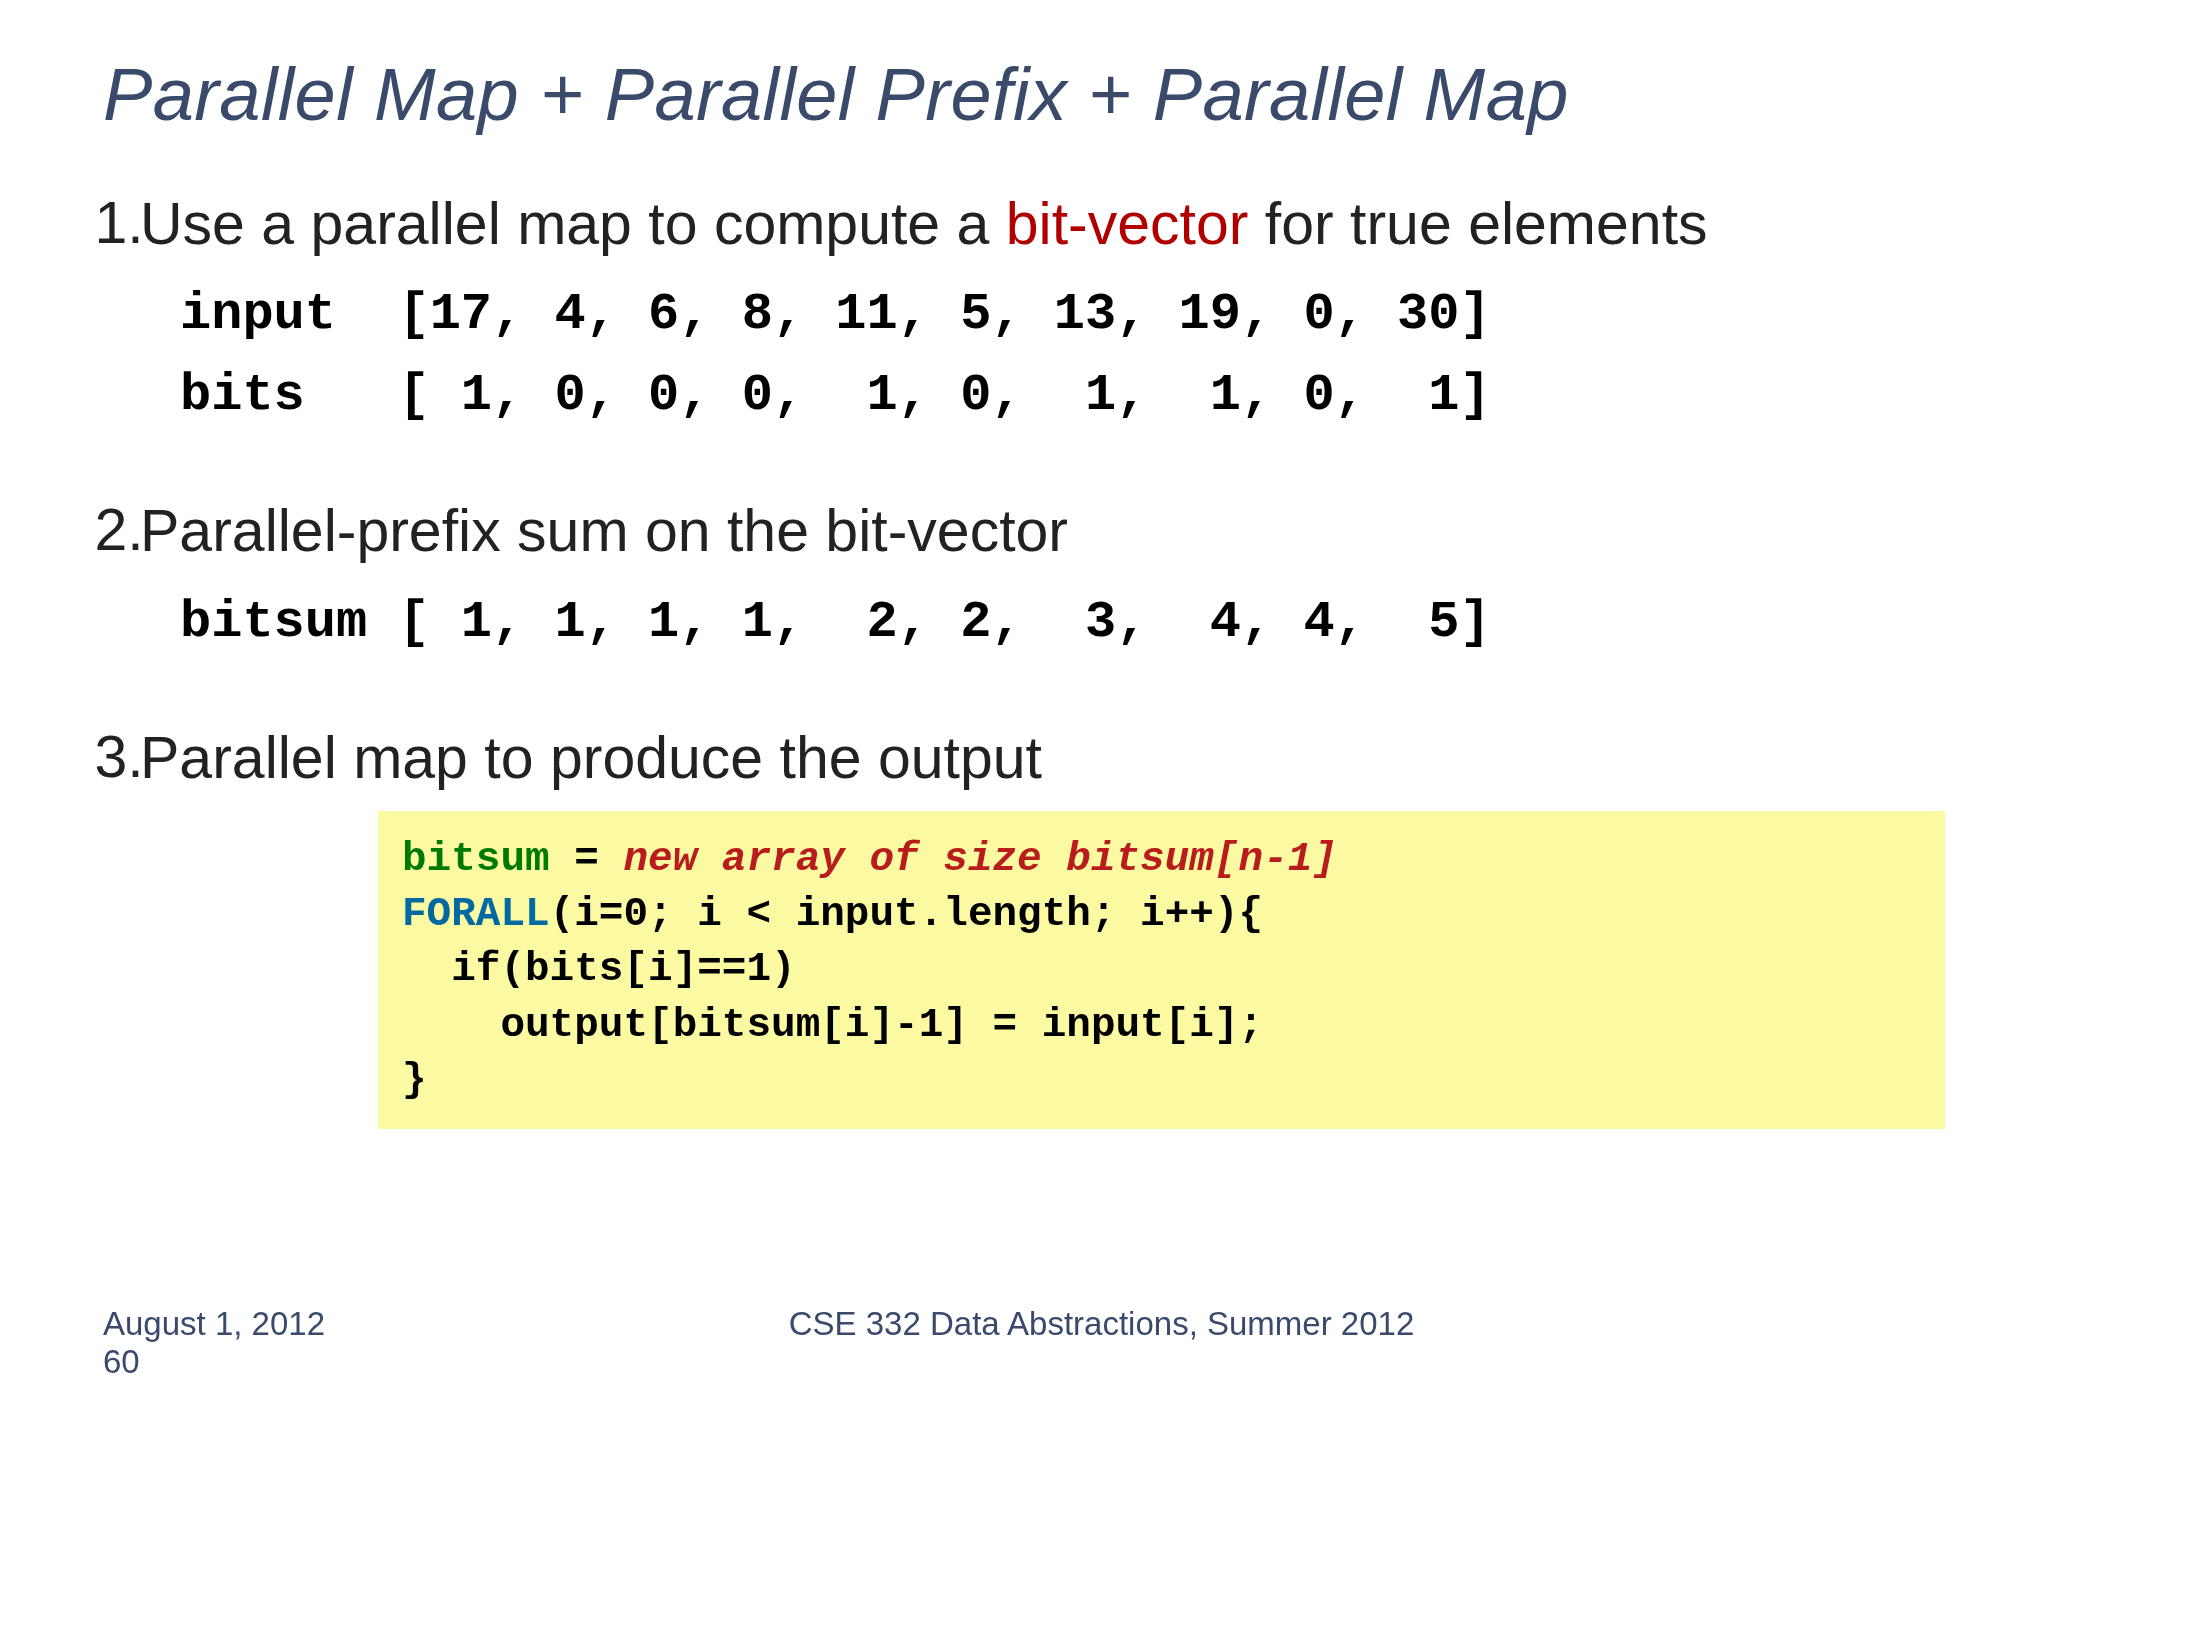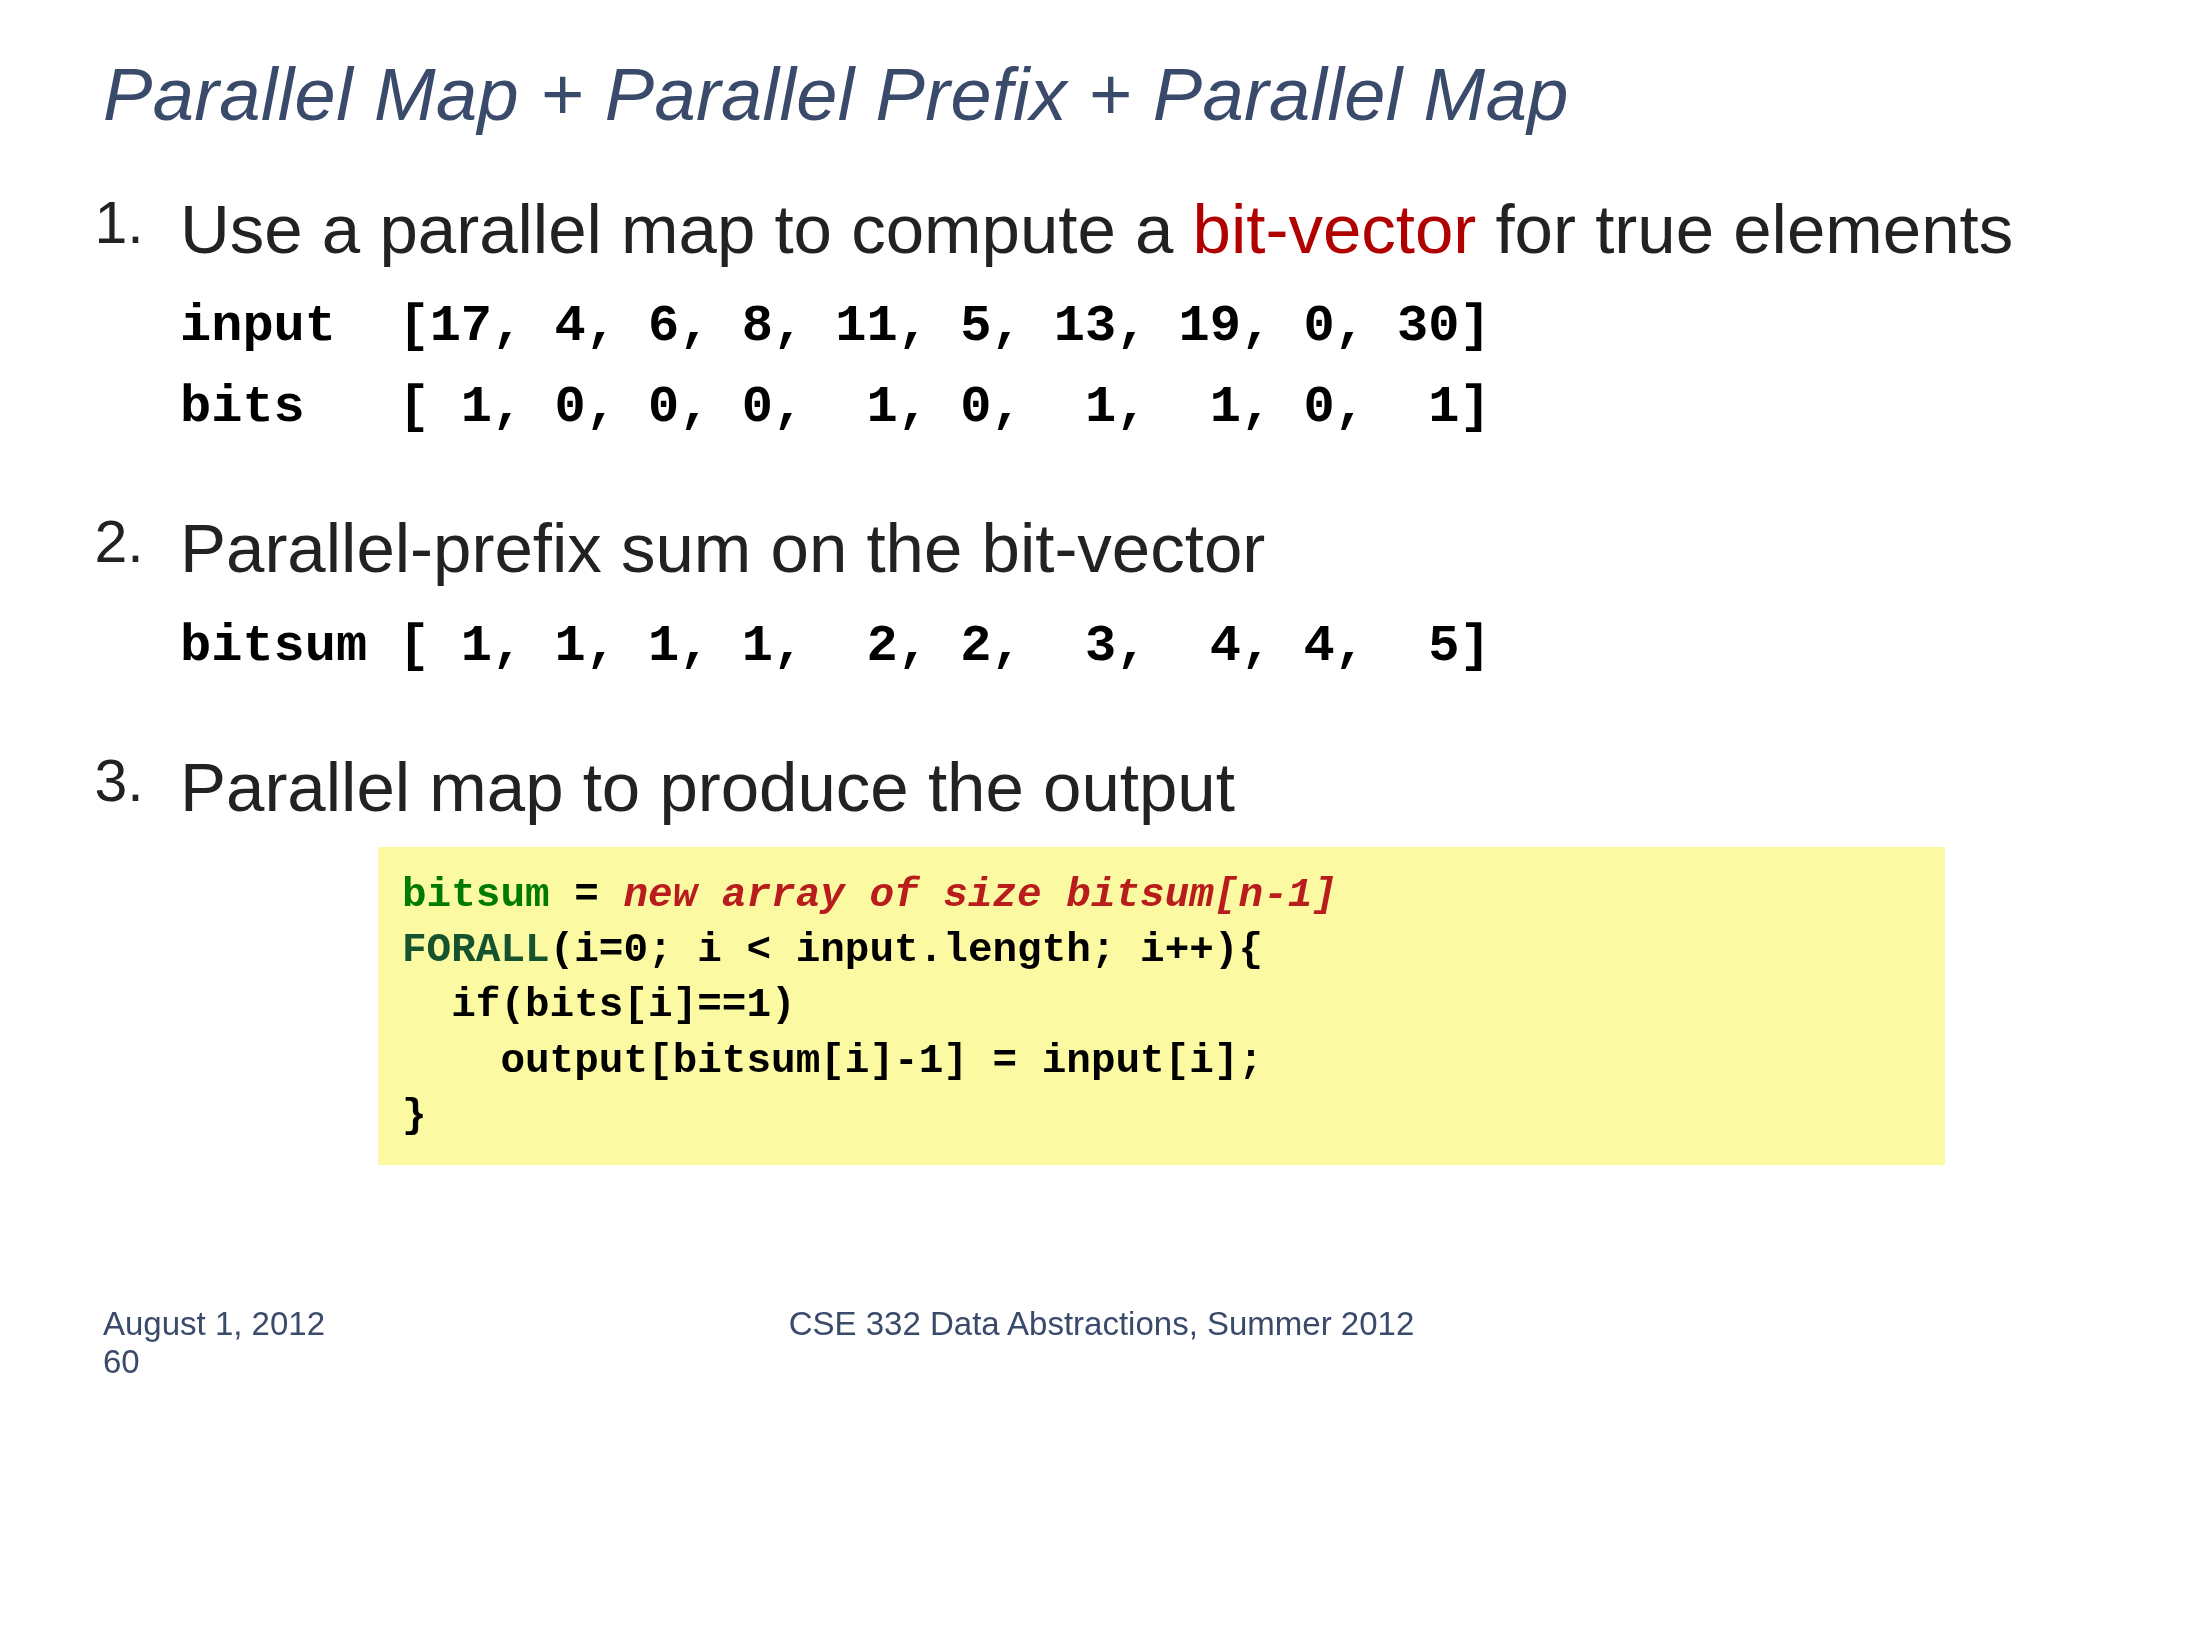--- a/index.html
+++ b/index.html
@@ -19,24 +19,24 @@
   ol.toplist > li::before {
     content: counter(step) ".";
     position: absolute;
     left: -8.6px;
     top: 0;
     font-size: 59px;
     color: #222;
     font-family: Verdana, Geneva, sans-serif;
   }
   .lihead {
-    font-size: 69px;
+    font-size: 59px;
     color: #222;
     font-family: Verdana, Geneva, sans-serif;
-    margin-left: 77px;
+    margin-left: 37px;
     line-height: 1.2;
     margin-bottom: 15.5px;
   }
   .redtxt { color: #b00000; }
   .mono {
     font-family: "Courier New", Courier, monospace;
     font-weight: bold;
     font-size: 52px;
     color: #000;
     white-space: pre;
@@ -51,21 +51,21 @@
     padding: 20.6px 24px 20.6px 24px;
     font-family: "Courier New", Courier, monospace;
     font-weight: bold;
     font-size: 41px;
     line-height: 1.35;
     color: #000;
     white-space: pre;
   }
   .kw-output { color: #007a00; }
   .kw-new    { font-style: italic; color: #b91c1c; }
-  .kw-forall { color: #14532d; }
+  .kw-forall { color: #0369a1; }
   .footer {
     position: absolute;
     bottom: 43px;
     left: 0;
     width: 2203px;
     padding: 0 103px;
     display: flex;
     justify-content: space-between;
     font-family: Verdana, Geneva, sans-serif;
     font-size: 33px;

